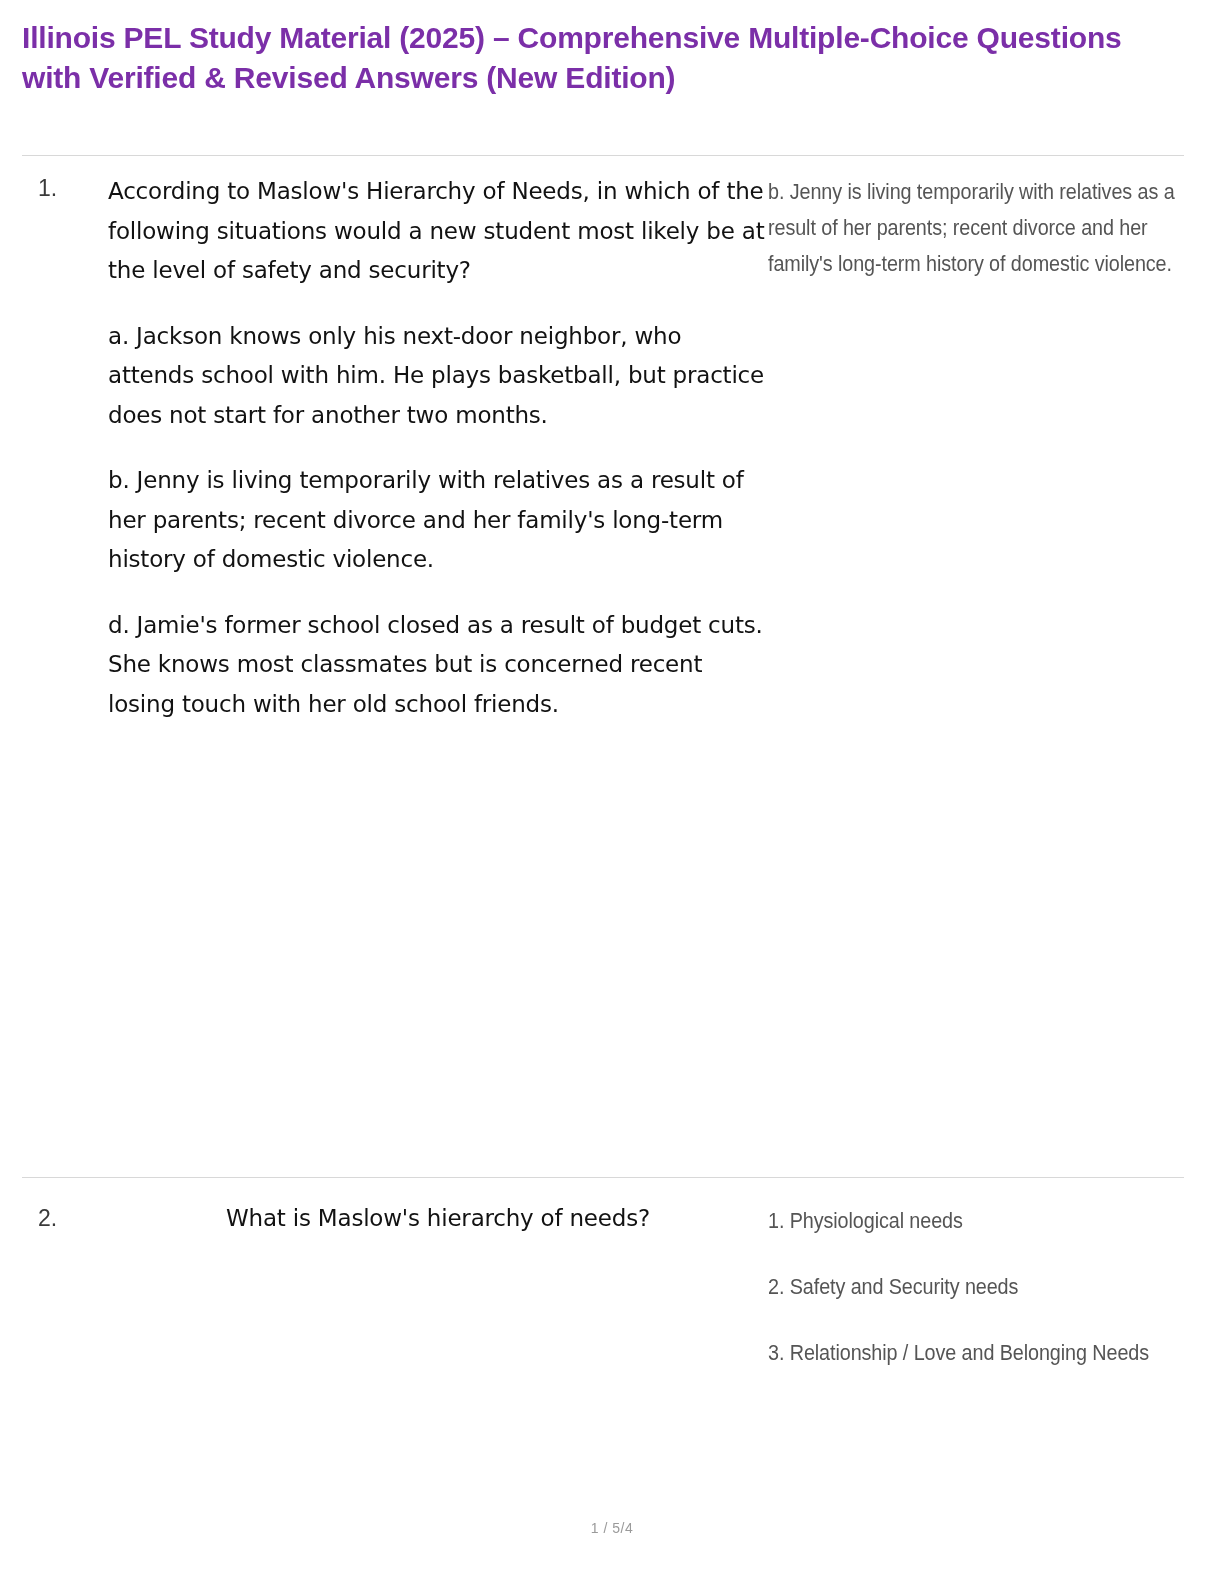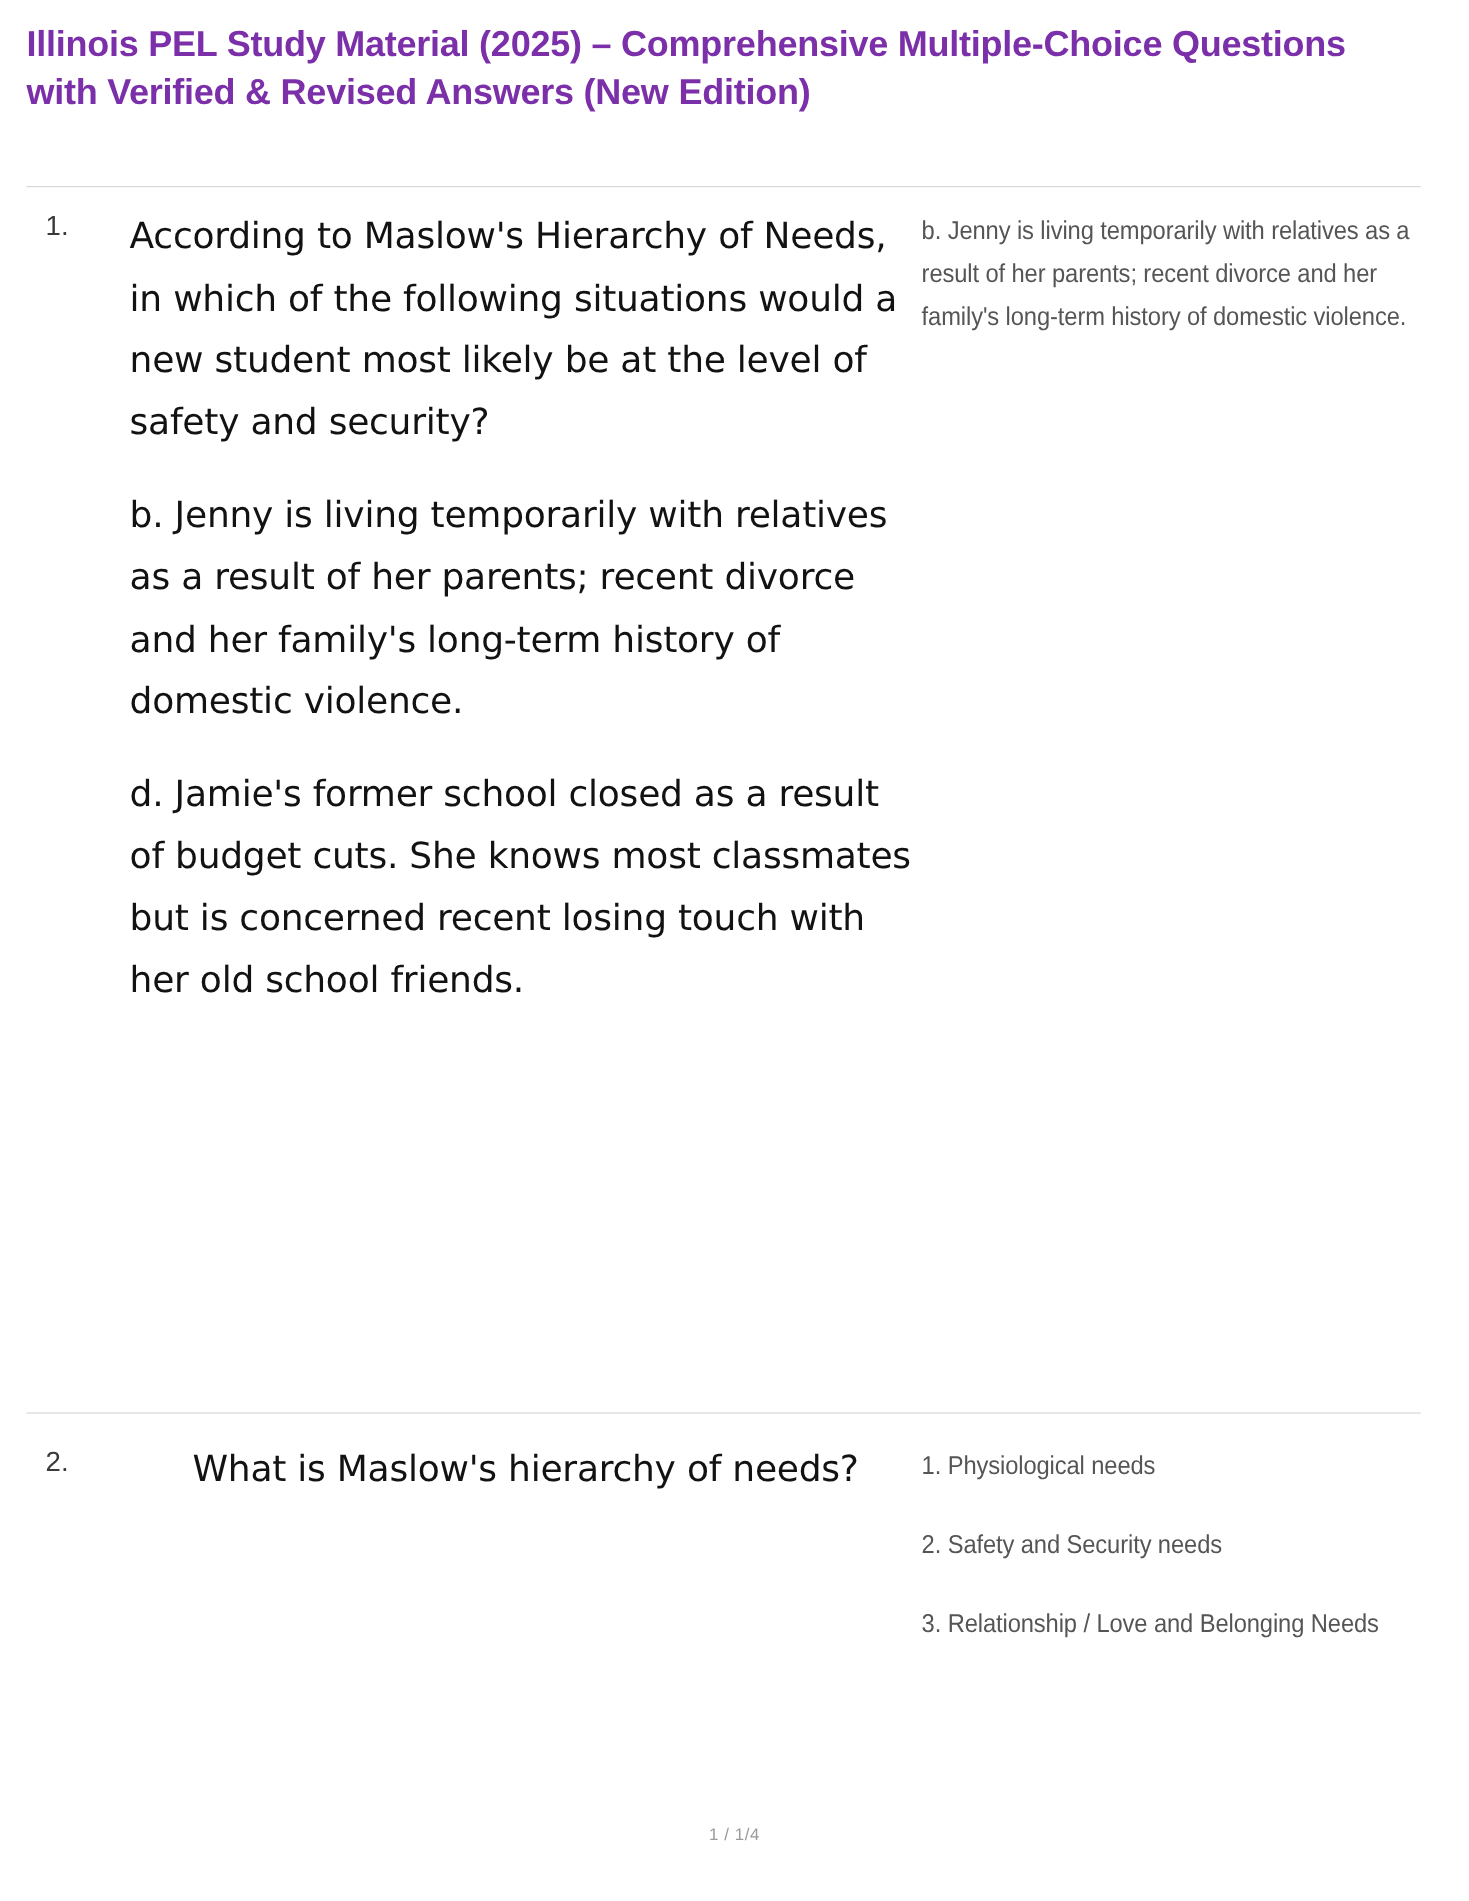--- a/index.html
+++ b/index.html
@@ -49,21 +49,21 @@
   .qnum {
     position: absolute;
     font-family: "Liberation Sans", sans-serif;
     font-size: 23px;
     color: #3a3a3a;
     text-align: left;
   }
   .qbody {
     position: absolute;
     font-family: "DejaVu Sans", sans-serif;
-    font-size: 30px;
+    font-size: 23px;
     line-height: 1.72;
     color: #121212;
     letter-spacing: -0.2px;
   }
   .qbody p {
     margin: 0 0 26px 0;
   }
   .qbody p:last-child {
     margin-bottom: 0;
   }
@@ -102,20 +102,21 @@
 
   <div class="doc-title">Illinois PEL Study Material (2025) – Comprehensive Multiple-Choice Questions with Verified &amp; Revised Answers (New Edition)</div>
 
   <div class="divider" style="top:155px;"></div>
 
   <div class="qrow" style="top:0;">
     <div class="qnum" style="left:38px; top:175px;">1.</div>
 
     <div class="qbody" style="left:108px; top:172px; width:660px;">
       <p>According to Maslow's Hierarchy of Needs, in which of the following situations would a new student most likely be at the level of safety and security?</p>
+      <p>a. Jackson knows only his next-door neighbor, who attends school with him. He plays basketball, but practice does not start for another two months.</p>
       <p>b. Jenny is living temporarily with relatives as a result of her parents; recent divorce and her family's long-term history of domestic violence.</p>
       <p>d. Jamie's former school closed as a result of budget cuts. She knows most classmates but is concerned recent losing touch with her old school friends.</p>
     </div>
 
     <div class="answer" style="left:768px; top:174px; width:450px;">
       <p>b. Jenny is living temporarily with relatives as a result of her parents; recent divorce and her family's long-term history of domestic violence.</p>
     </div>
   </div>
 
   <div class="divider" style="top:1177px;"></div>
@@ -127,15 +128,15 @@
       <p>What is Maslow's hierarchy of needs?</p>
     </div>
 
     <div class="answer" style="left:768px; top:1203px; width:430px;">
       <p>1. Physiological needs</p>
       <p>2. Safety and Security needs</p>
       <p>3. Relationship / Love and Belonging Needs</p>
     </div>
   </div>
 
-  <div class="footer">1 / 1/4</div>
+  <div class="footer">1 / 5/4</div>
 
 </div>
 
 </body></html>

